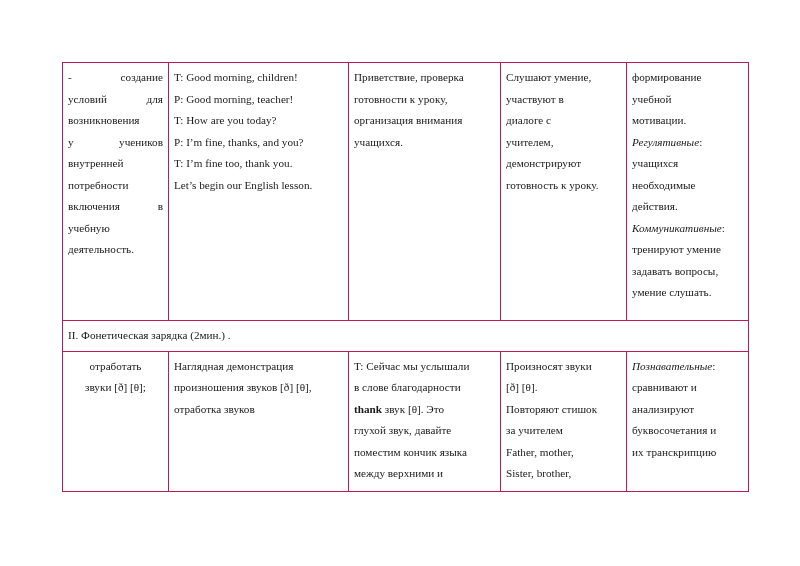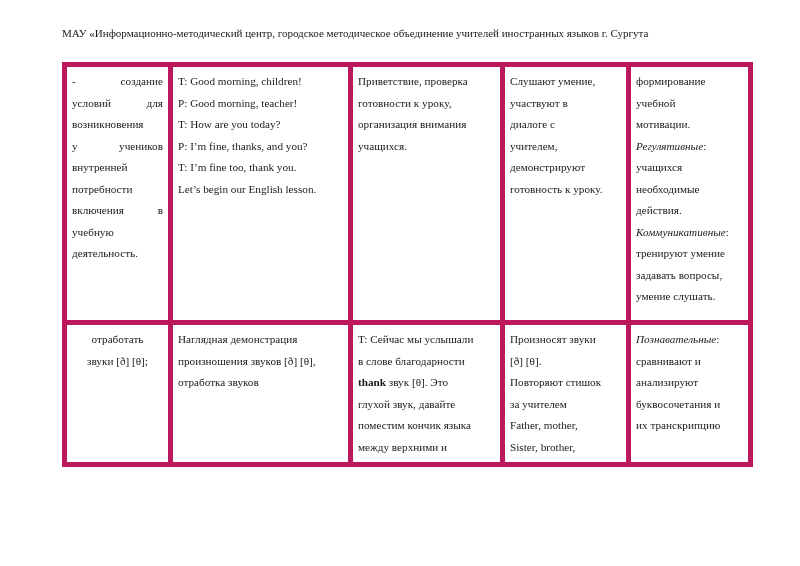--- a/index.html
+++ b/index.html
@@ -36,21 +36,21 @@
   }
   table.lesson-table {
     position: absolute;
     left: 62px;
     top: 62px;
     width: 686px;
     border-collapse: collapse;
     table-layout: fixed;
   }
   table.lesson-table td {
-    border: 5px solid #be185d;
+    border: 1px solid #be185d;
     vertical-align: top;
     padding: 4px 5px 4px 5px;
     font-size: 11.2px;
     line-height: 21.5px;
     font-family: "Liberation Serif", "DejaVu Serif", serif;
     margin-left: 23px;
   }
   
   col.c1 { width: 106px; }
   col.c2 { width: 180px; }
@@ -98,21 +98,20 @@
   .bold-word { font-weight: bold; text-align: right; }
   .row-top { height: 258px; }
   .row-section { height: 22px; }
   .row-bottom { height: 140px; }
 </style>
 </head>
 <body>
 
 <div class="page">
 
-  <div class="doc-header">МАУ «Информационно-методический центр, городское методическое объединение учителей иностранных языков г. Сургута</div>
 
   <table class="lesson-table">
     <colgroup>
       <col class="c1">
         <col class="c2">
         <col class="c3">
         <col class="c4">
         <col class="c5">
     </colgroup>
     <tbody>
@@ -169,20 +168,23 @@
               <p><span>необходимые</span></p>
               <p><span>действия.</span></p>
               <p><span class="uud-type">Коммуникативные</span>:</p>
               <p><span>тренируют умение</span></p>
               <p><span>задавать вопросы,</span></p>
               <p><span>умение слушать.</span></p>
             </div>
         </td>
       </tr>
 
+      <tr class="row-section">
+        <td class="section-cell" colspan="5">II. Фонетическая зарядка (2мин.) .</td>
+      </tr>
 
       <tr class="row-bottom">
         <td class="center-mid">
           <div id="r2-goal">
               <p> отработать</p>
               <p>звуки   [ð] [θ];</p>
             </div>
         </td>
         <td class="plain-cell">
           <div id="r2-teacher">

